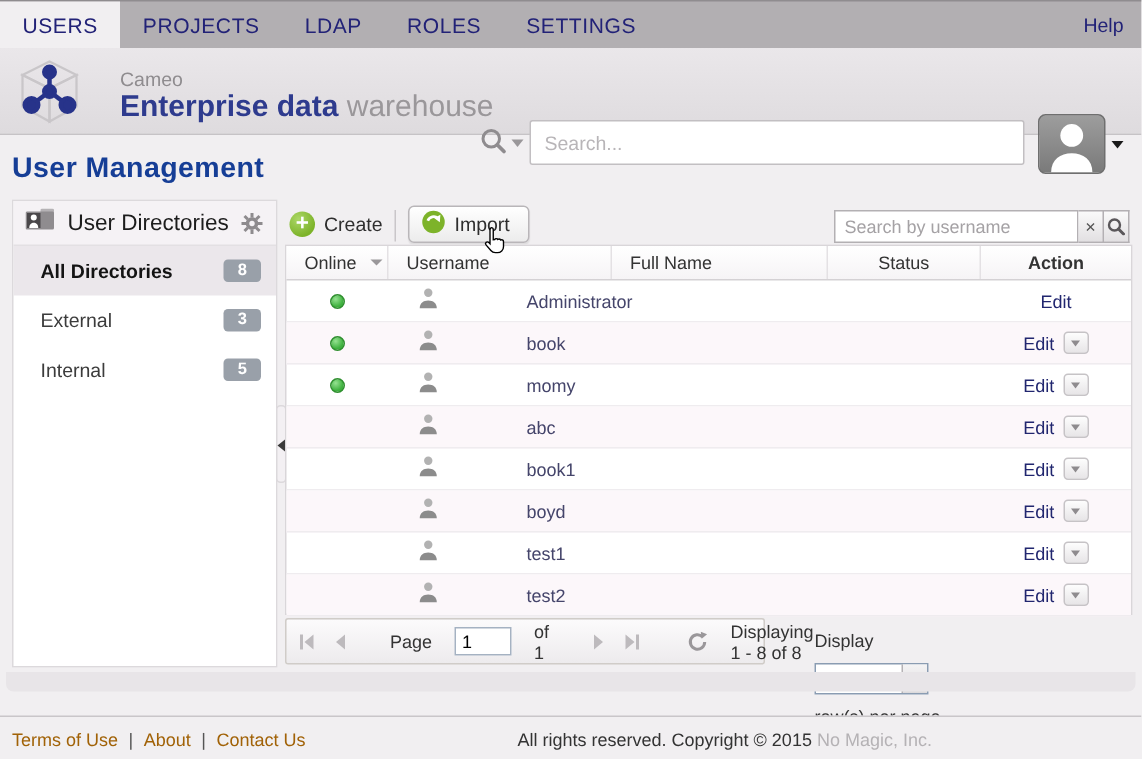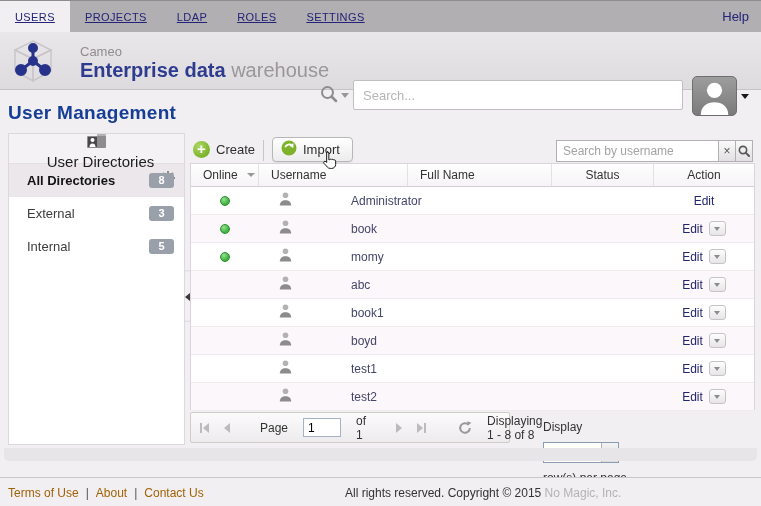--- a/index.html
+++ b/index.html
@@ -7,21 +7,21 @@
     --nav-link:#222277; --title-blue:#163e96; --link-blue:#21266f;
     --username-text:#45456b; --brand-blue:#2e3b8e; --brand-grey:#8f8c8f;
   }
   *{margin:0;padding:0;box-sizing:border-box;}
   html,body{width:761px;height:506px;}
   body{position:relative;background:#f1eff1;font-family:"Liberation Sans",sans-serif;overflow:hidden;color:#333;}
 
   
   .topnav{position:absolute;top:0;left:0;width:761px;height:32px;background:#b2afb2;border-top:1px solid #8f8c8f;display:flex;align-items:stretch;}
   .nav-items{display:flex;align-items:stretch;}
-  .nav-item{padding:0 15px;display:flex;align-items:center;font-size:11px;color:var(--nav-link);letter-spacing:.4px;cursor:pointer;text-decoration:underline;}
+  .nav-item{padding:0 15px;display:flex;align-items:center;font-size:14px;color:var(--nav-link);letter-spacing:.4px;cursor:pointer;}
   .nav-item.active{background:#f1eff1;}
   .help-link{margin-left:auto;align-self:center;padding:0 12px;font-size:13px;color:var(--nav-link);cursor:pointer;text-decoration:none;}
 
   
   .header{position:absolute;top:32px;left:0;width:761px;height:58px;background:linear-gradient(#eae7ea,#dedbde);border-bottom:1px solid #c6c3c6;}
   .logo{position:absolute;left:10px;top:6px;display:flex;align-items:center;gap:24px;}
   .brand-top{font-size:13px;color:var(--brand-grey);line-height:14px;}
   .brand-bottom{font-size:20px;line-height:22px;}
   .brand-bold{font-weight:bold;color:var(--brand-blue);}
   .brand-light{color:#9a979a;}
@@ -30,21 +30,21 @@
   .search-input{position:absolute;left:353px;top:48px;width:330px;height:30px;border:1px solid #c2bfc2;border-radius:2px;background:#fff;padding:0 9px;font-size:13px;color:#333;font-family:"Liberation Sans",sans-serif;}
   .search-input::placeholder{color:#b8b5b8;}
   .avatar{position:absolute;left:692px;top:44px;width:45px;height:40px;border-radius:5px;border:1px solid #6f6f6f;background:linear-gradient(#9d9d9d,#7a7a7a);overflow:hidden;cursor:pointer;}
   .avatar-caret{position:absolute;left:741px;top:62px;width:0;height:0;border-left:4px solid transparent;border-right:4px solid transparent;border-top:5px solid #1a1a1a;cursor:pointer;}
 
   
   .page-title{position:absolute;left:8px;top:102px;font-size:19px;font-weight:bold;color:var(--title-blue);letter-spacing:.3px;}
 
   
   .sidebar{position:absolute;left:8px;top:133px;width:177px;height:312px;background:#fff;border:1px solid #dcd9dc;}
-  .sidebar-head{height:30px;display:flex;align-items:center;padding:0 8px;background:#f5f2f5;border-bottom:1px solid #e3e0e3;flex-direction:column;}
+  .sidebar-head{height:30px;display:flex;align-items:center;padding:0 8px;background:#f5f2f5;border-bottom:1px solid #e3e0e3;}
   .sidebar-title{font-size:15px;color:#1c1c1c;margin-left:8px;}
   .gear{margin-left:auto;display:flex;cursor:pointer;}
   .sidebar-item{height:33px;display:flex;align-items:center;padding:0 10px 0 18px;font-size:13px;color:#3c3c3c;cursor:pointer;}
   .sidebar-item.selected{background:#ebe7eb;font-weight:bold;color:#141414;}
   .badge{margin-left:auto;min-width:25px;height:15px;line-height:15px;text-align:center;background:var(--badge-bg);color:#fff;font-size:11px;font-weight:bold;border-radius:3px;padding:0 3px;}
   .collapse-handle{position:absolute;left:184px;top:270px;width:7px;height:52px;background:#f3f0f3;border:1px solid #dcd9dc;border-radius:3px;cursor:pointer;}
   .collapse-arrow{position:absolute;left:0px;top:22px;width:0;height:0;border-top:4px solid transparent;border-bottom:4px solid transparent;border-right:5px solid #3a3a3a;}
 
   
   .create-btn{position:absolute;left:193px;top:141px;display:flex;align-items:center;gap:6px;font-size:13px;color:#2e2e2e;cursor:pointer;}
@@ -55,21 +55,21 @@
   .user-search input{width:163px;height:22px;border:1px solid #b3b0b3;padding:0 6px;font-size:12px;color:#333;background:#fff;font-family:"Liberation Sans",sans-serif;}
   .user-search input::placeholder{color:#a5a2a5;}
   .mini-btn{width:17px;height:22px;border:1px solid #b3b0b3;border-left:none;background:linear-gradient(#fafafa,#e2e0e2);display:flex;align-items:center;justify-content:center;font-size:12px;color:#555;cursor:pointer;}
 
   
   .table-panel{position:absolute;left:190px;top:163px;width:565px;height:247px;background:#fff;border:1px solid #d9d6d9;}
   .thead{display:flex;height:23px;background:linear-gradient(#fff,#f6f4f6);border-bottom:1px solid #d4d1d4;}
   .th{border-right:1px solid #e4e1e4;font-size:12px;color:#333;display:flex;align-items:center;padding-left:12px;cursor:pointer;}
   .w-online{width:68px;}.w-user{width:149px;}.w-full{width:144px;}
   .w-status{width:102px;justify-content:center;padding-left:0;}
-  .w-action{flex:1;justify-content:center;padding-left:0;border-right:none;}
+  .w-action{flex:1;justify-content:center;padding-left:0;border-right:none;font-weight:bold;}
   .hdr-caret{width:0;height:0;border-left:4px solid transparent;border-right:4px solid transparent;border-top:4px solid #9a979a;margin-left:9px;}
   .trow{display:flex;height:28px;align-items:center;border-bottom:1px solid #efecef;font-size:12px;}
   .trow.alt{background:#fcf7fa;}
   .c-online{width:68px;display:flex;justify-content:center;}
   .dot{width:10px;height:10px;border-radius:50%;background:radial-gradient(circle at 35% 30%,#95e291,var(--online-green) 65%);border:1px solid #2f8f2f;}
   .c-user{width:149px;display:flex;align-items:center;gap:11px;padding-left:20px;}
   .uname{color:var(--username-text);margin-left:48px;}
   .c-full{width:144px;}.c-status{width:102px;text-align:center;}
   .c-action{flex:1;display:flex;justify-content:center;align-items:center;gap:6px;}
   .edit{color:var(--link-blue);cursor:pointer;}

